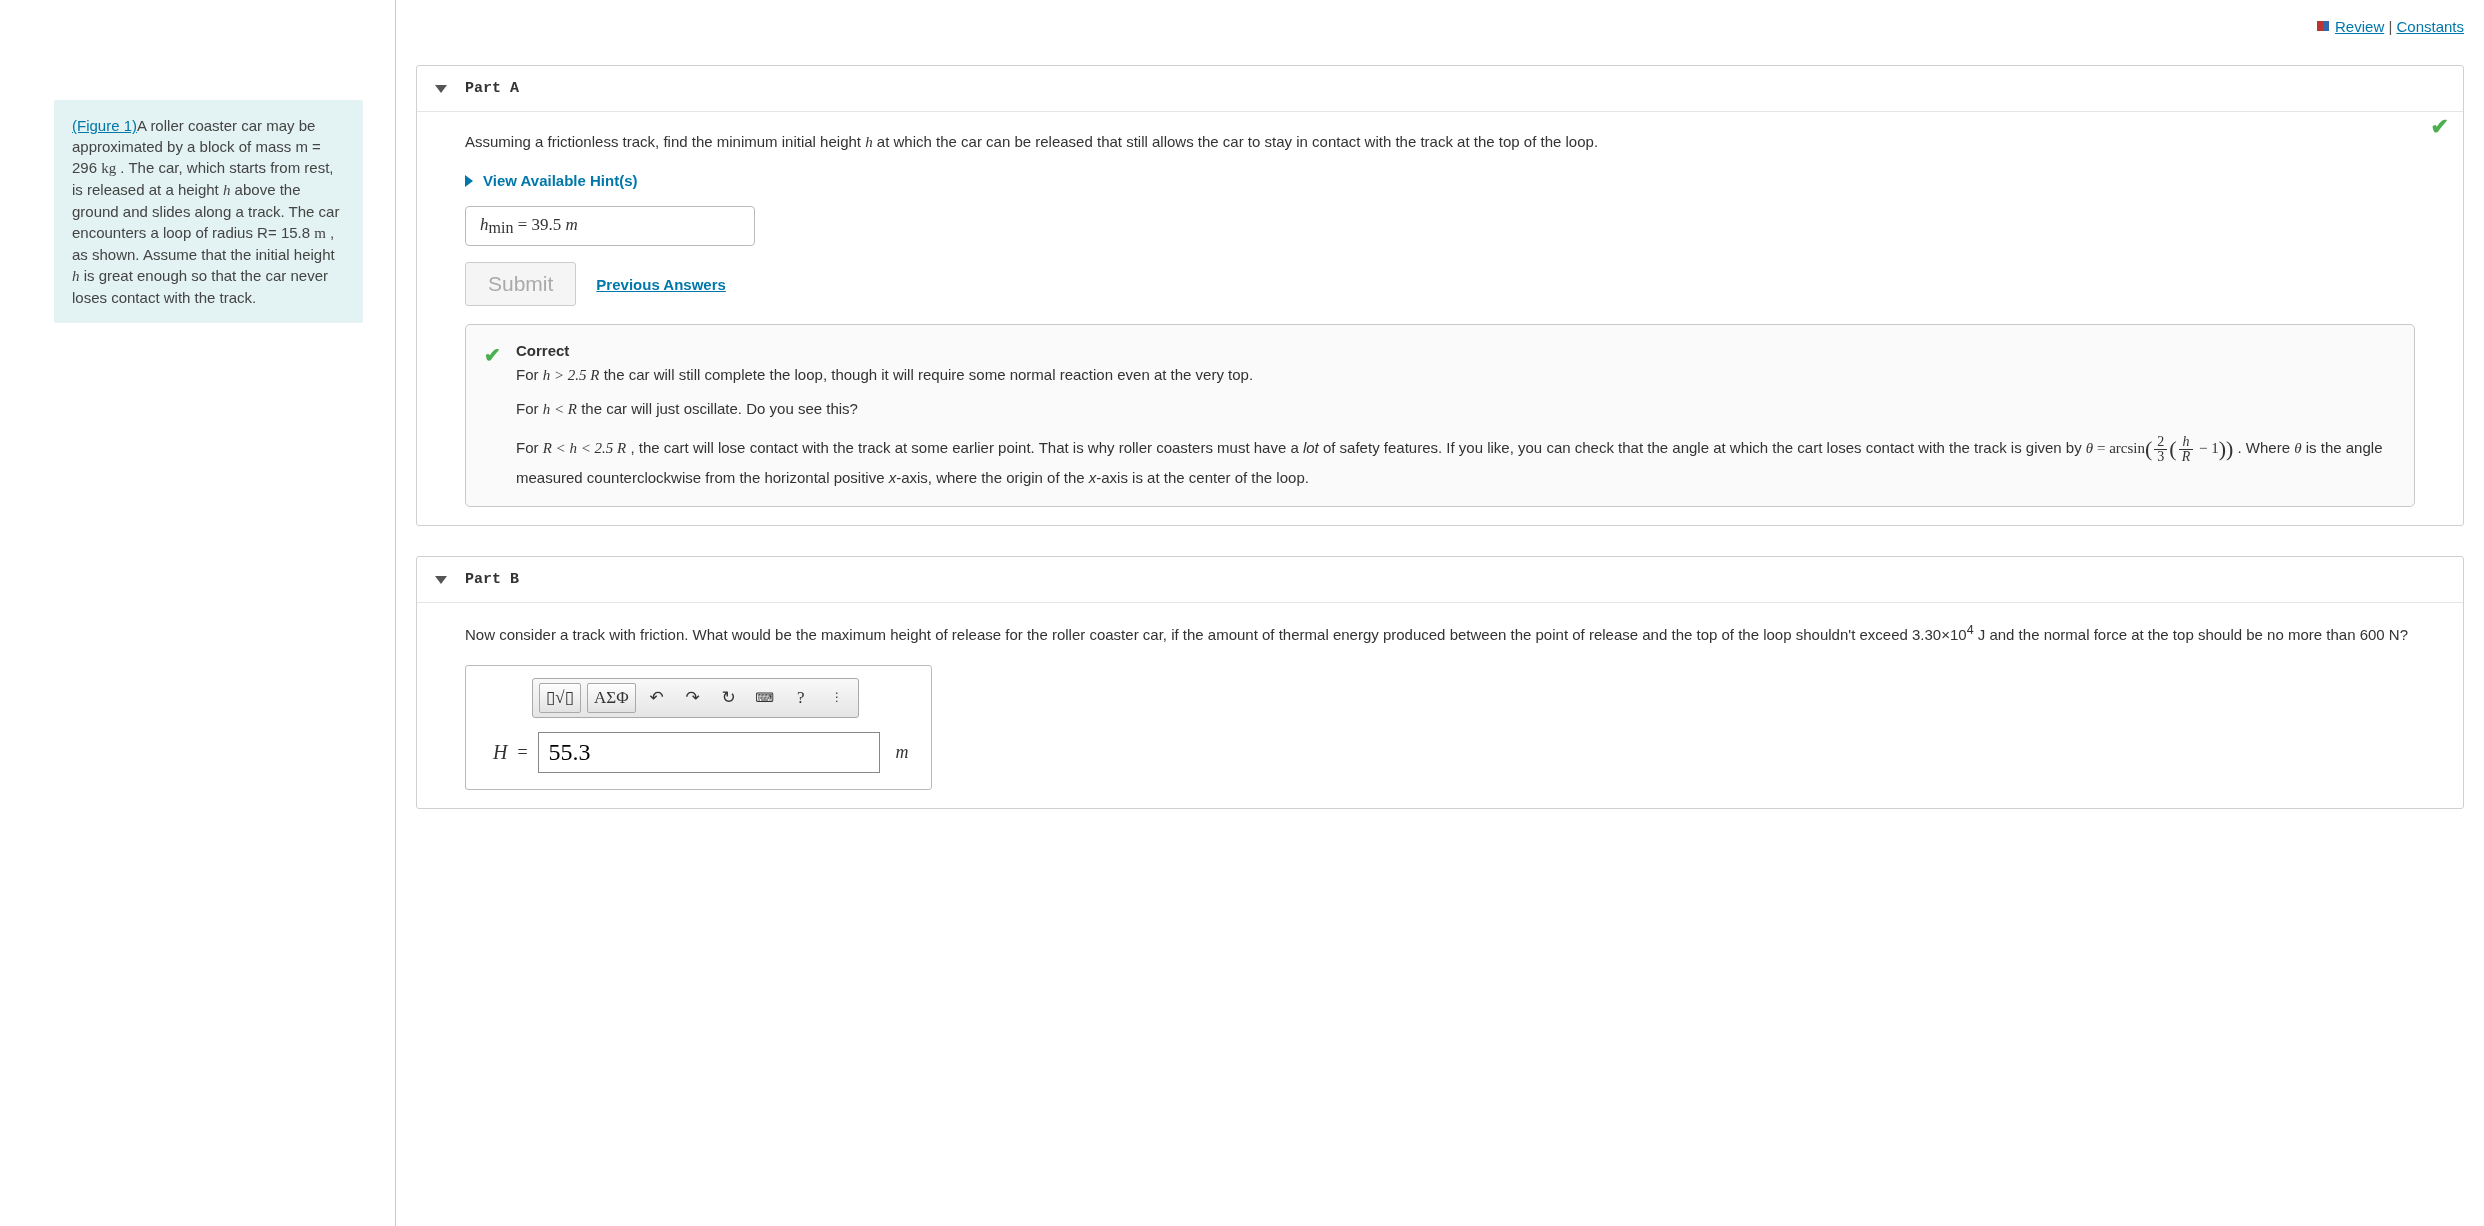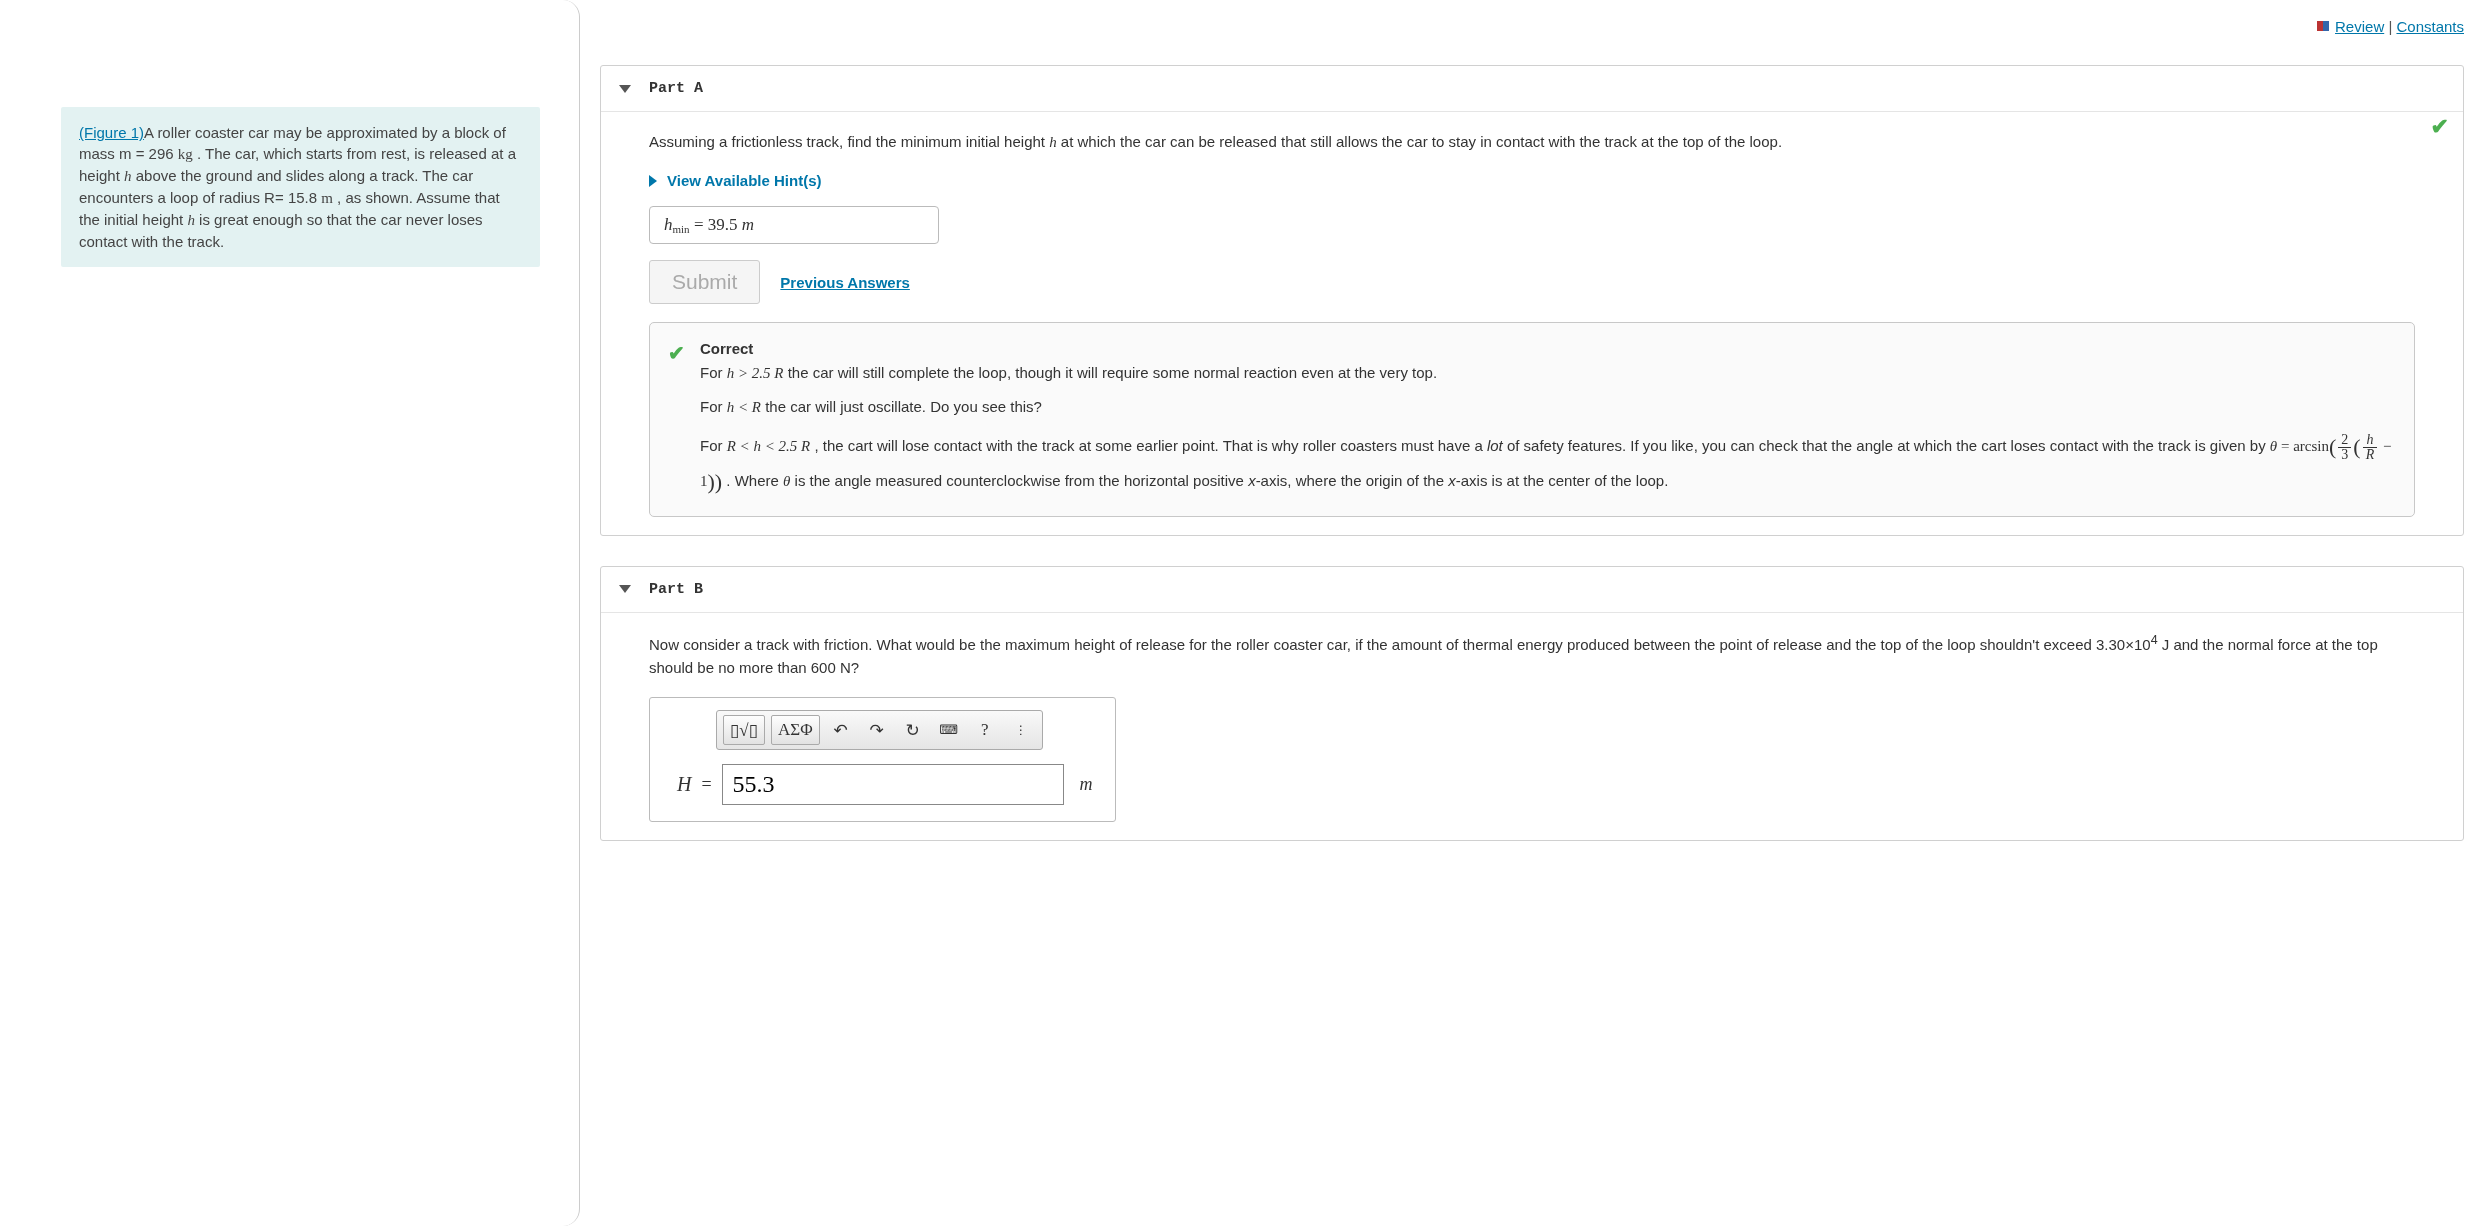--- a/index.html
+++ b/index.html
@@ -7,26 +7,25 @@
     font-family: Arial, Helvetica, sans-serif;
     font-size: 15px;
     color: #333;
     background: #fff;
   }
   .page {
     display: flex;
     min-height: 100vh;
   }
   .left-col {
-    width: 580px;
+    width: 396px;
     flex-shrink: 0;
     border-right: 1px solid #ccc;
-    padding: 11px;
+    padding: 4px;
     box-sizing: border-box;
-    border-radius: 17px;
   }
   .problem-box {
     margin: 96px 28px 0 50px;
     background: #e3f2f2;
     padding: 15px 18px;
     border-radius: 2px;
     line-height: 1.4;
     color: #444;
   }
   .figure-link { color: #0077aa; text-decoration: underline; cursor: pointer; }
@@ -88,21 +87,21 @@
   .answer-box {
     border: 1px solid #bbb;
     border-radius: 4px;
     padding: 8px 14px;
     display: inline-block;
     min-width: 260px;
     margin: 2px 0 16px 0;
     font-family: "Times New Roman", serif;
     font-size: 17px;
   }
-  .sub { font-size: 11px; vertical-align: -3px; }
+  .sub { font-size: 16px; vertical-align: -3px; }
   .btn-row { display: flex; align-items: center; gap: 20px; margin-bottom: 18px; }
   .submit-btn {
     background: #f5f5f5;
     border: 1px solid #ccc;
     color: #aaa;
     padding: 9px 22px;
     border-radius: 3px;
     font-size: 21px;
   }
   .prev-answers { color: #0077aa; font-weight: bold; text-decoration: underline; cursor: pointer; }

